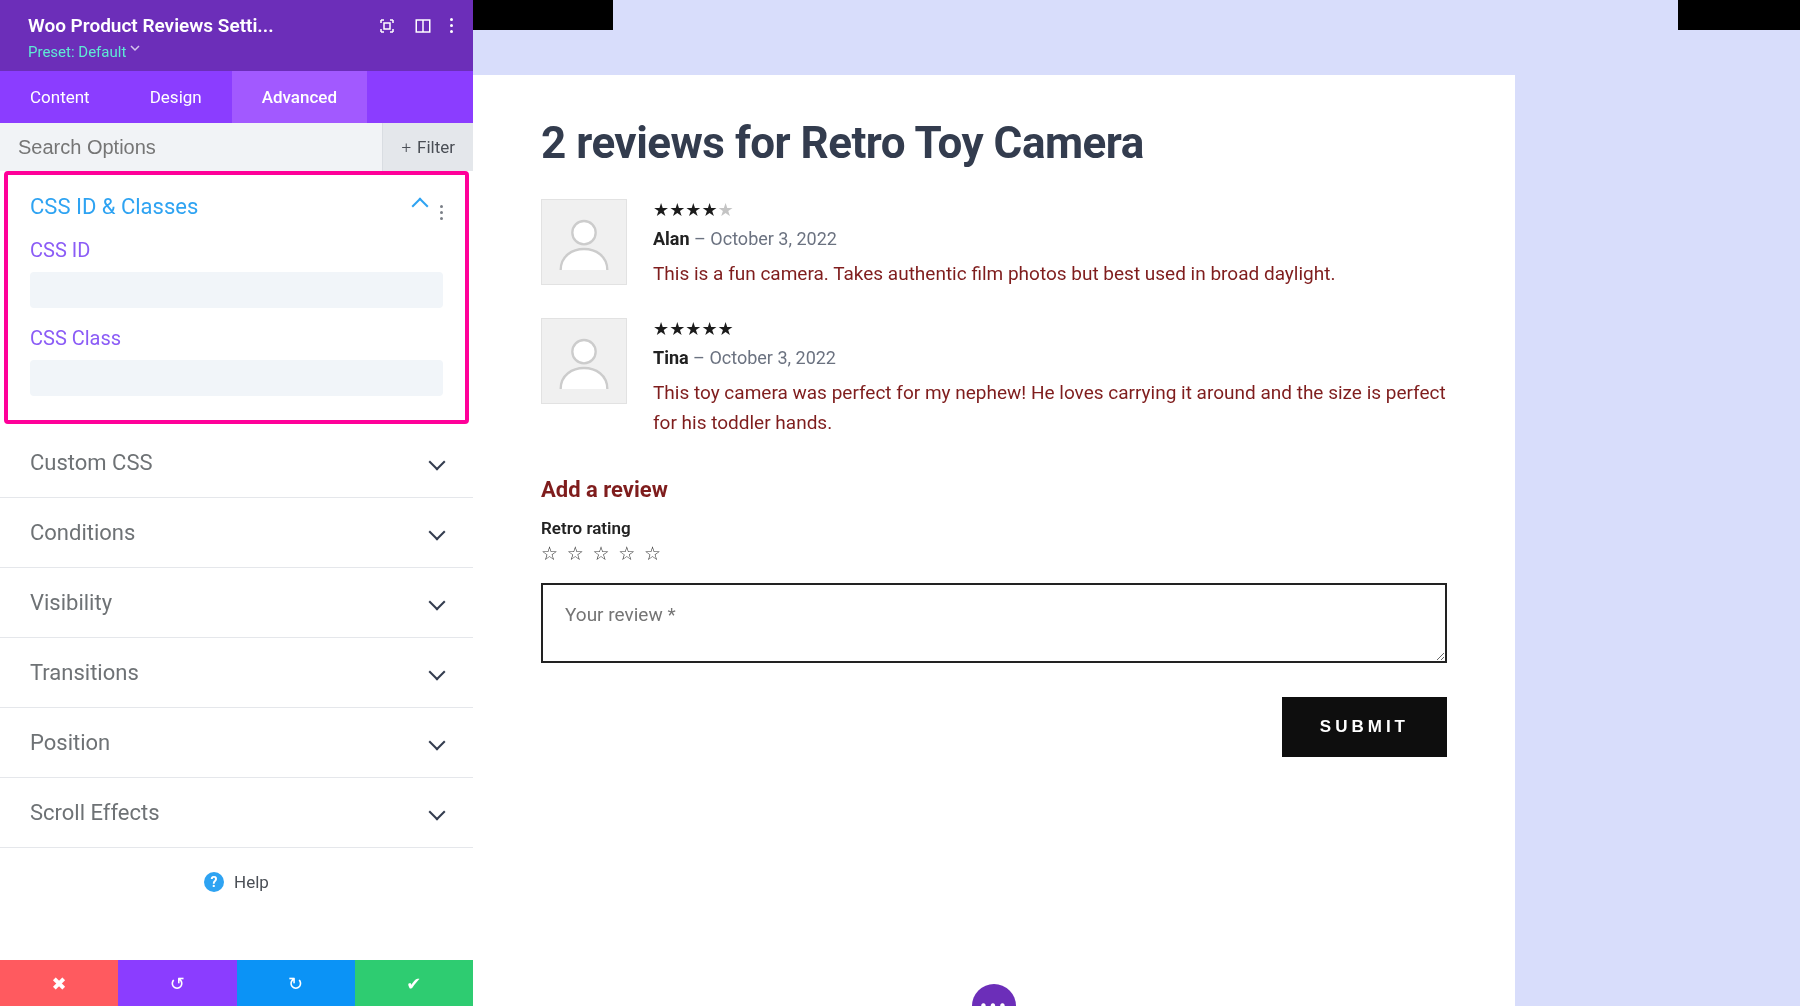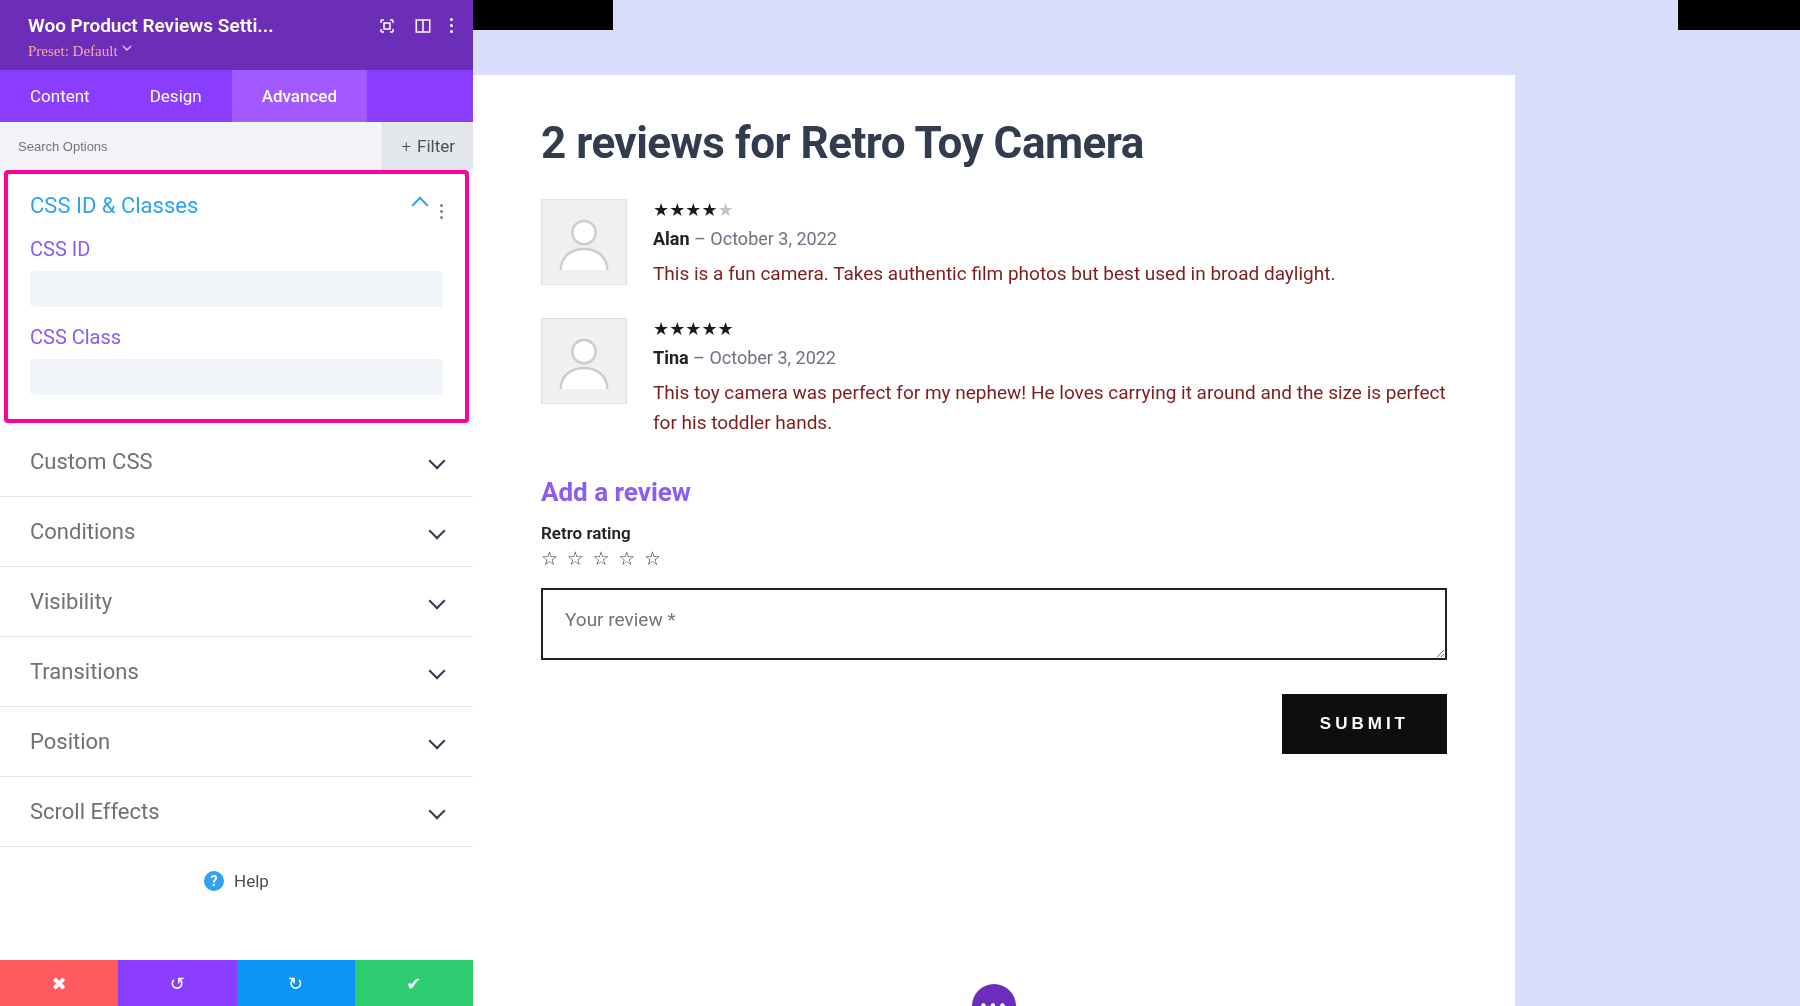--- a/index.html
+++ b/index.html
@@ -6,26 +6,26 @@
   html, body { width: 1800px; height: 1006px; font-family: -apple-system, BlinkMacSystemFont, "Segoe UI", Roboto, Arial, sans-serif; }
   body { display: flex; background: #fff; }
 
   
   .sidebar { width: 473px; height: 100%; display: flex; flex-direction: column; background: #fff; position: relative; }
   .titlebar { background: #6c2eb9; color: #fff; padding: 14px 20px 10px 28px; }
   .titlebar-row { display: flex; align-items: center; justify-content: space-between; }
   .titlebar-title { font-size: 19px; font-weight: 600; white-space: nowrap; overflow: hidden; text-overflow: ellipsis; max-width: 280px; }
   .titlebar-icons { display: flex; gap: 18px; align-items: center; }
   .titlebar-icons span { cursor: pointer; display:inline-flex; }
-  .preset { font-size: 15px; color: #fca5a5; margin-top: 6px; display: flex; gap:4px; cursor:pointer;font-family:Liberation Serif, serif;}
+  .preset { font-size: 15px; color: #5eead4; margin-top: 6px; display: flex; gap:4px; cursor:pointer;}
   .tabs { display: flex; background: #8b3dff; color: #fff; }
   .tab { flex: 0 0 auto; padding: 16px 30px; font-size: 17px; cursor: pointer; }
   .tab.active { background: #a259ff; font-weight: 500; }
   .searchbar { display: flex; align-items: center; background: #f1f3f6; height: 48px; }
-  .search-input { flex: 1; background: transparent; border: none; font-size: 13px; color: #be185d; padding: 0 18px; outline: none; }
+  .search-input { flex: 1; background: transparent; border: none; font-size: 20px; color: #be185d; padding: 0 18px; outline: none; }
   .filter-btn { display: flex; align-items: center; gap: 6px; background: #e4e7eb; height: 100%; padding: 0 18px; font-size: 17px; color: #4b4f56; cursor: pointer; border-left: 1px solid #d9dde2; }
   .panels { flex: 1; overflow: auto; }
   .highlight-box { border: 4px solid #ff0099; border-radius: 4px; padding: 18px 22px 24px 22px; margin: 0 4px 4px 4px;}
   .panel-header { display: flex; align-items: center; justify-content: space-between; cursor: pointer; text-align: center; }
   .panel-title-open { font-size: 22px; color: #2ea3f2; font-weight: 400; }
   .panel-title-closed { font-size: 22px; color: #6e7275; font-weight: 400; }
   .panel-actions { display:flex; align-items:center; gap:14px; color:#2ea3f2; }
   .panel-collapsed { padding: 22px 30px; border-bottom: 1px solid #e5e7eb; display:flex; justify-content:space-between; align-items:center; cursor:pointer;}
   .field-label { font-size: 20px; color: #8b5cf6; margin-top: 18px; }
   .text-input { width: 100%; height: 36px; background: #f1f5f9; border: none; border-radius: 4px; margin-top: 10px; padding: 0 10px; font-size: 15px; }
@@ -48,24 +48,24 @@
   .reviews-heading { font-size: 44px; font-weight: 700; color:#333c4e; letter-spacing:-0.5px; margin-bottom: 30px;}
   .review { display:flex; gap:26px; margin-bottom: 30px; }
   .avatar { width:86px; height:86px; background:#f0f0f0; border:1px solid #e2e2e2; display:flex; align-items:center; justify-content:center; }
   .avatar svg { width:56px; height:56px; fill:#fff; stroke:#ccc; }
   .review-body { flex:1; }
   .stars { color:#1b1b1b; font-size:18px; letter-spacing:0; }
   .star-empty { color:#c4c4c4; }
   .meta { margin-top:8px; font-size:18px; color:#6b7280; }
   .meta b { color:#222; font-weight:700; }
   .review-text { margin-top:10px; font-size:19px; color:#7f1d1d; line-height:1.55; }
-  .add-heading { font-size:26px; font-weight:700; color:#8b5cf6; margin-top:40px; }
+  .add-heading { font-size:22px; font-weight:700; color:#7f1d1d; margin-top:40px; }
   .rating-label { font-size:17px; font-weight:600; color:#222; margin-top:16px; }
   .rating-stars { font-size:19px; color:#333; margin-top:4px; letter-spacing:2px; cursor:pointer;}
-  .review-textarea { width:100%; height:72px; border:2px solid #222; margin-top:18px; padding:18px 22px; font-size:19px; color:#888; resize:both; font-family:inherit;}
+  .review-textarea { width:100%; height:80px; border:2px solid #222; margin-top:18px; padding:18px 22px; font-size:19px; color:#888; resize:both; font-family:inherit;}
   .submit-row { display:flex; justify-content:flex-end; margin-top:30px; }
   .submit-btn { background:#0e0e0e; color:#fff; padding:20px 38px; letter-spacing:4px; font-size:17px; font-weight:600; border:none; cursor:pointer;}
   .fab { position:absolute; left:50%; transform:translateX(-50%); bottom:-22px; width:44px; height:44px; border-radius:50%; background:#6c2eb9; color:#fff; display:flex; align-items:center; justify-content:center; font-size:22px; cursor:pointer; letter-spacing:2px;}
   .chevron { display:inline-block; width:12px; height:12px; border-right:2px solid #333c4e; border-bottom:2px solid #333c4e; transform:rotate(45deg); }
   .chevron-up { transform:rotate(-135deg); border-color:#2ea3f2; }
   .vdots { display:inline-flex; flex-direction:column; gap:3px; }
   .vdots i { width:3px; height:3px; background:currentColor; border-radius:50%; display:block;}
 </style>
 </head>
 <body>

